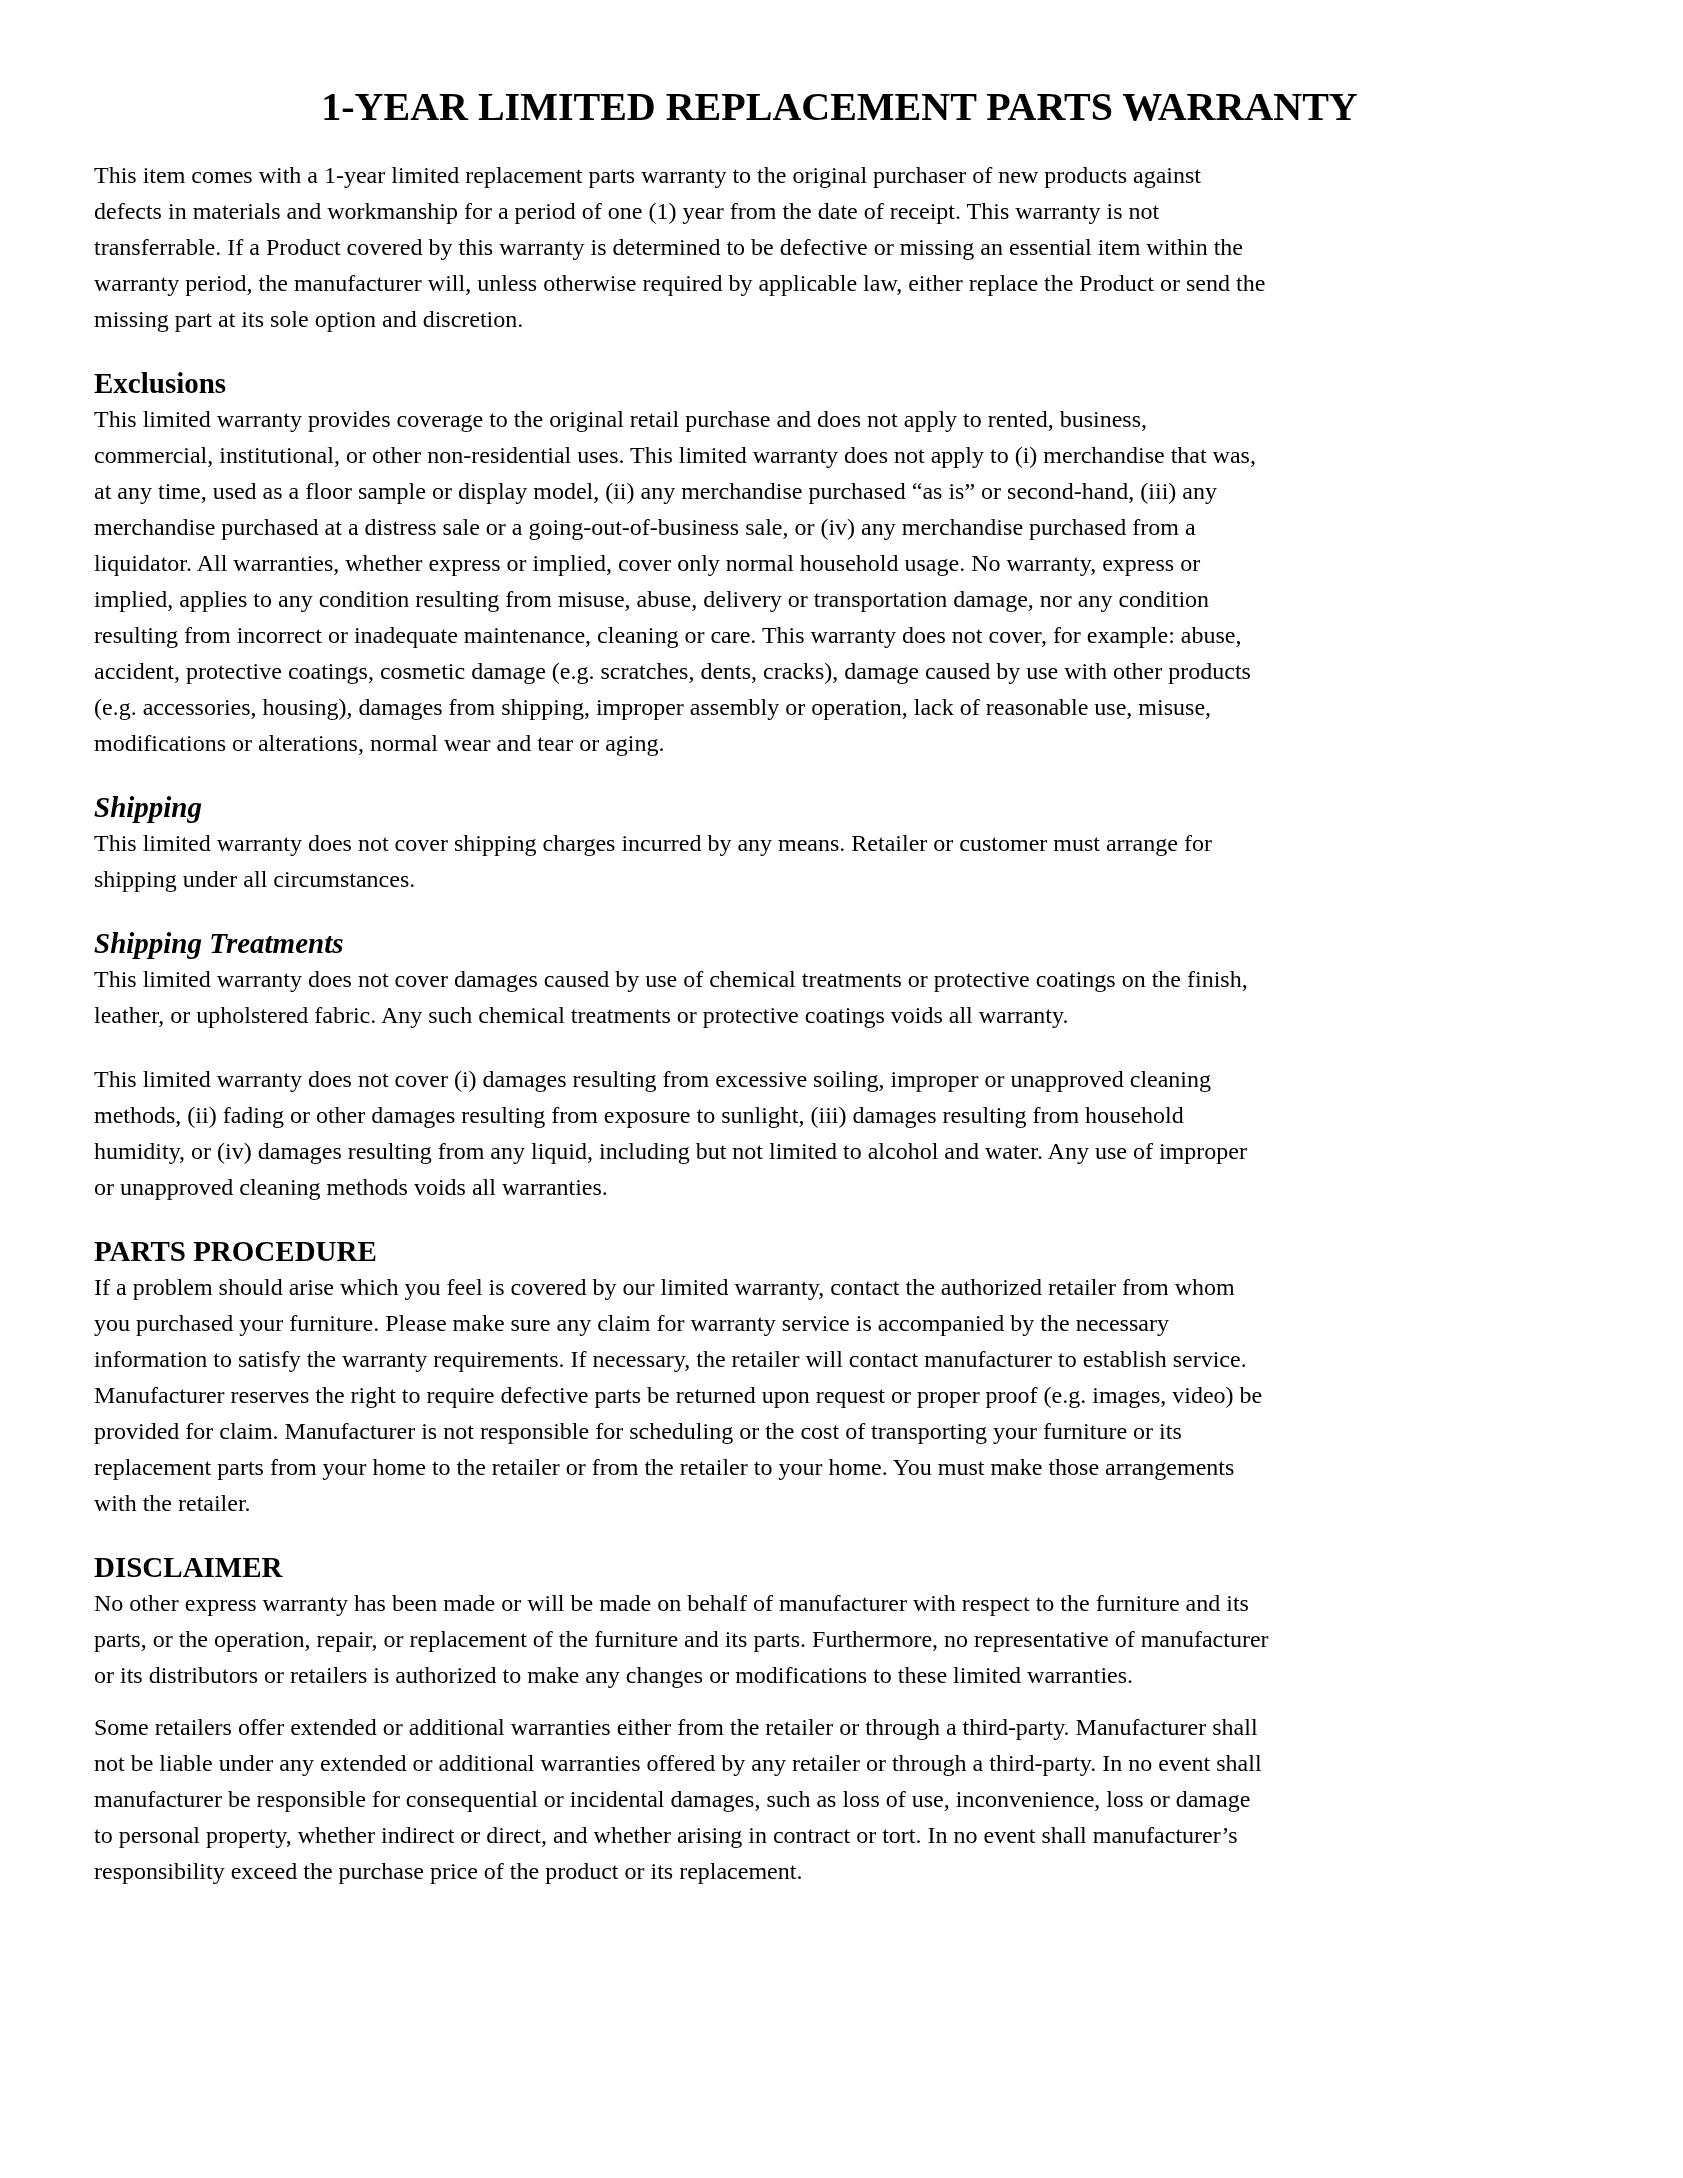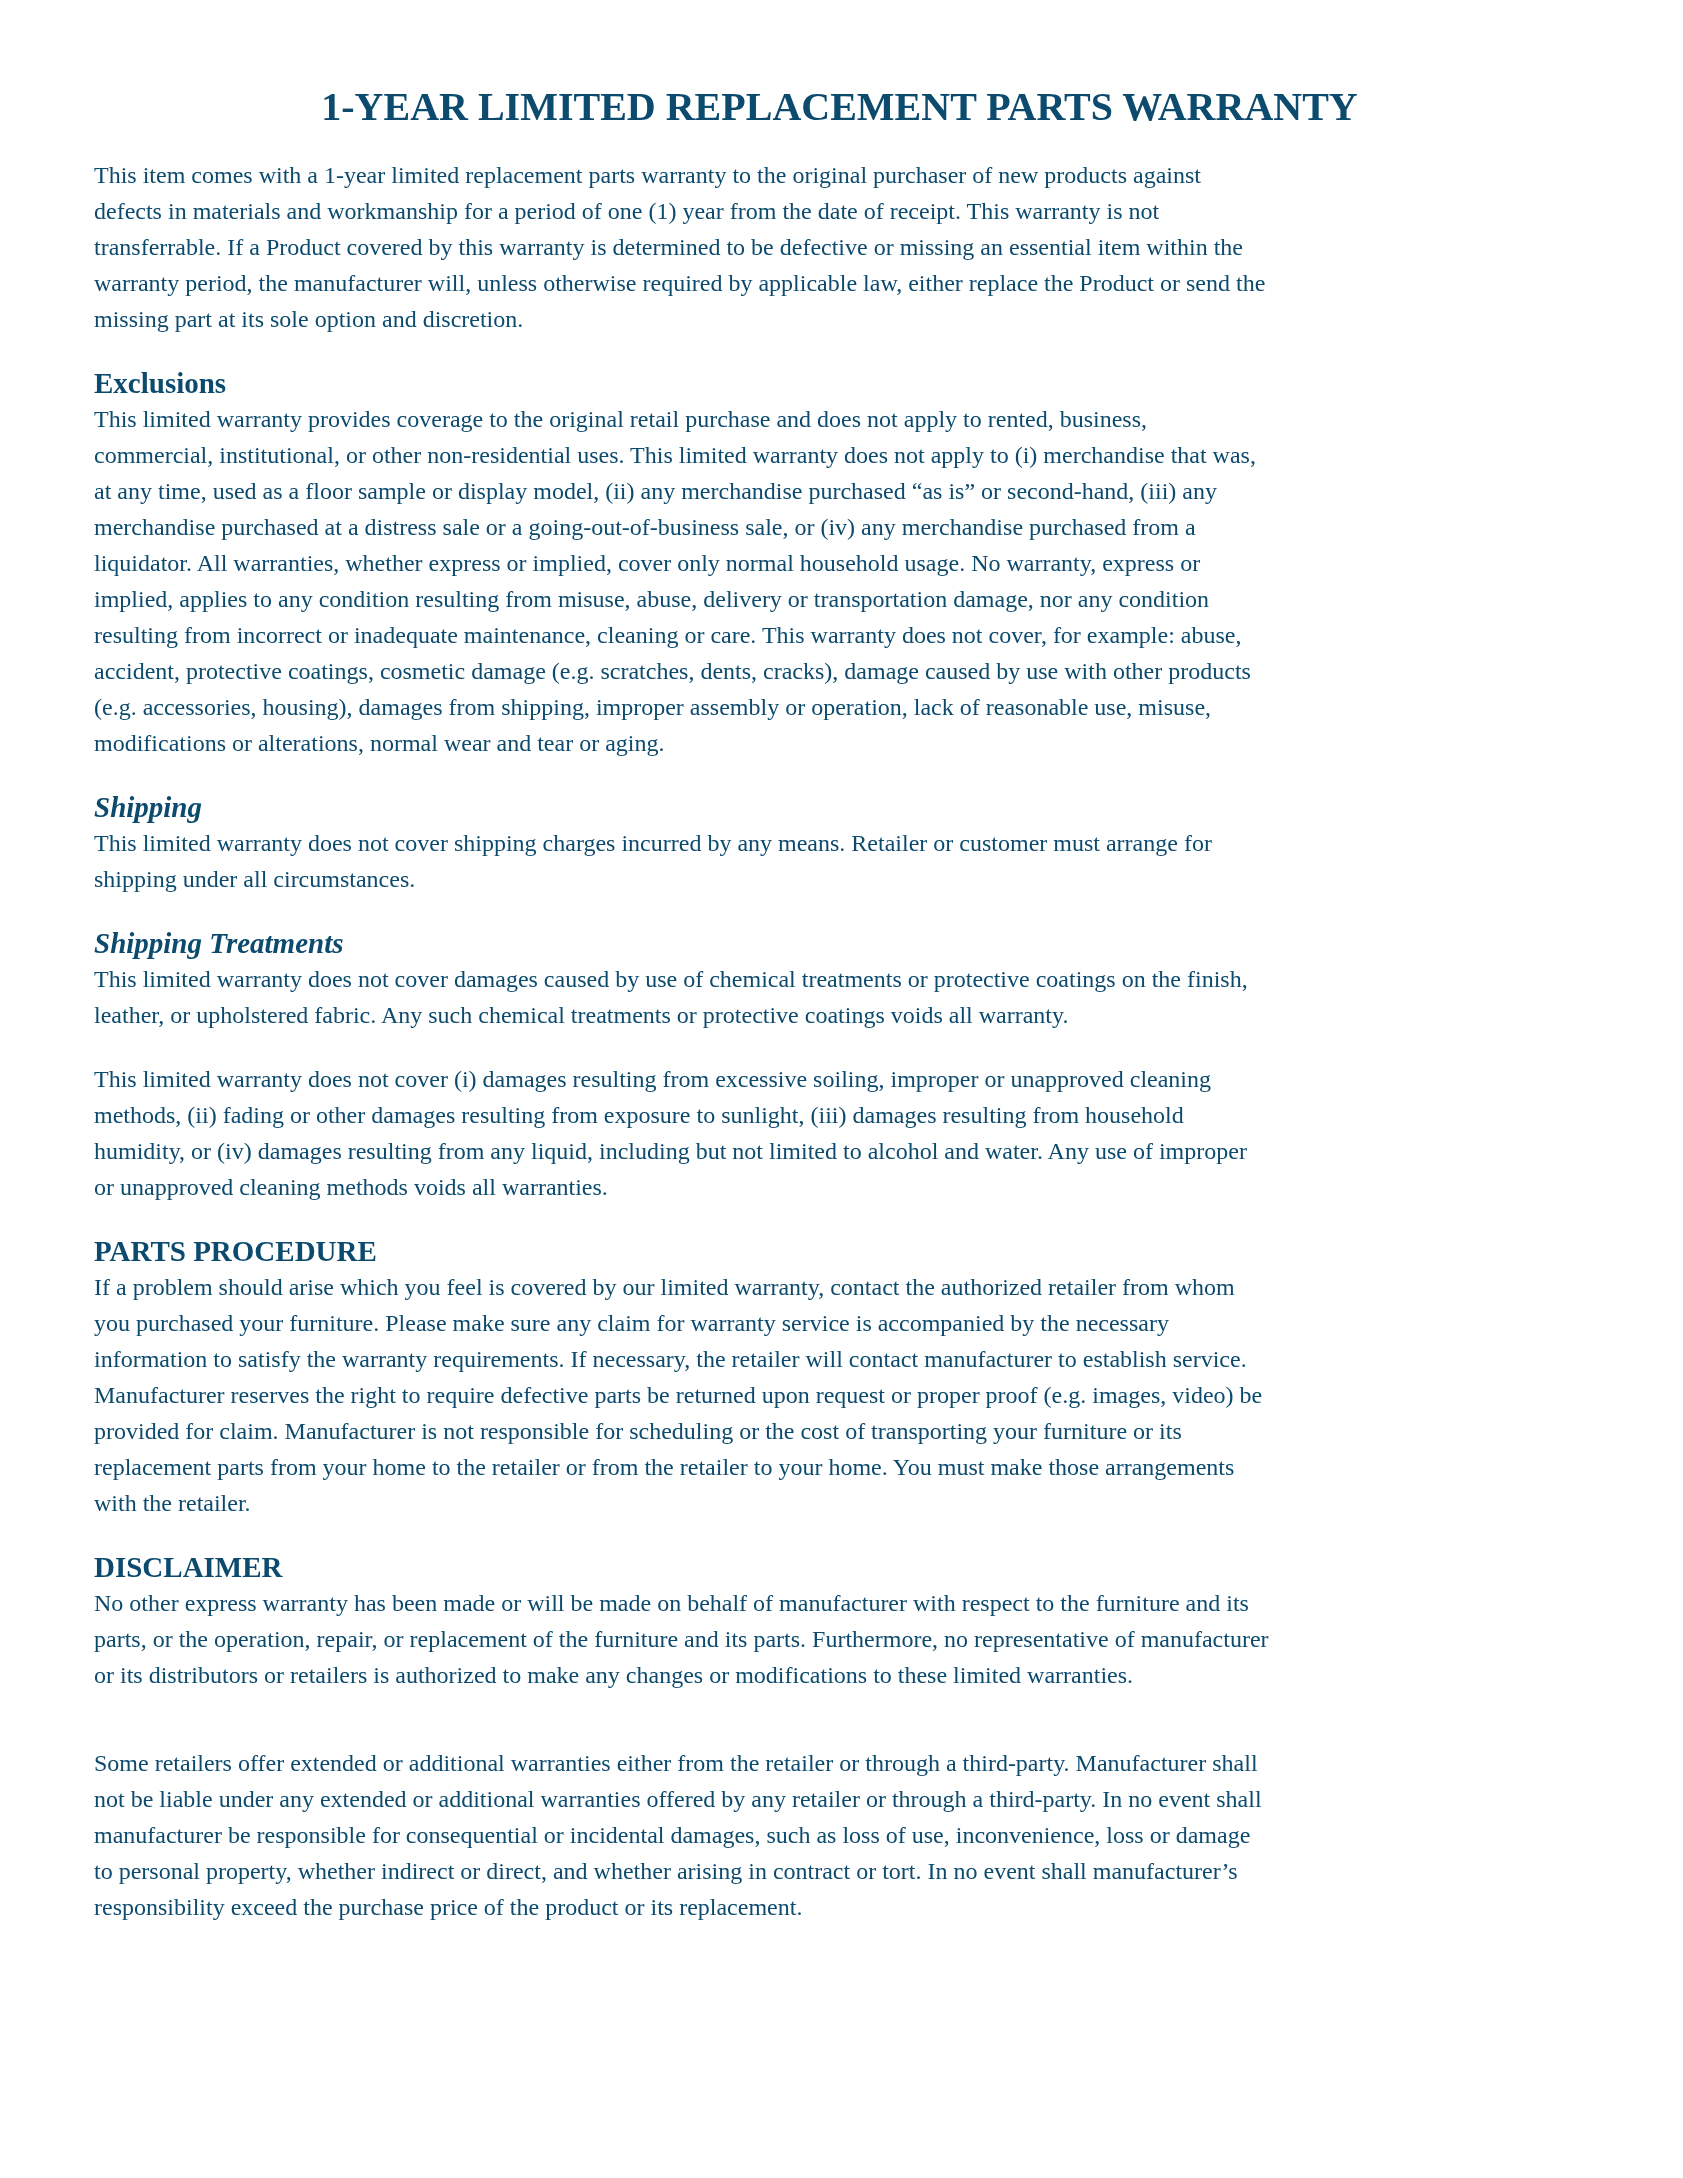--- a/index.html
+++ b/index.html
@@ -6,21 +6,21 @@
     margin: 0;
     padding: 0;
     background: #ffffff;
   }
   .page {
     position: relative;
     width: 1683px;
     height: 2178px;
     box-sizing: border-box;
     background: #ffffff;
-    color: #0c4a6e;
+    color: #000000;
     font-family: "Liberation Serif", "DejaVu Serif", serif;
     padding: 83px 98px 0 94px;
     overflow: hidden;
   }
   .doc-title {
     margin: 0;
     font-size: 40px;
     line-height: 48px;
     font-weight: bold;
     text-align: center;
@@ -42,21 +42,21 @@
     margin: 0;
     font-size: 29px;
     line-height: 36px;
     font-weight: bold;
   }
   .sec-heading.italic {
     font-weight: bold;
     font-style: italic;
   }
   .para + .para {
-    margin-top: 52px;
+    margin-top: 16px;
   }
 </style>
 </head>
 <body>
 
 <div class="page">
 
   <h1 class="doc-title">1-YEAR LIMITED REPLACEMENT PARTS WARRANTY</h1>
 
   <p class="para intro">This item comes with a 1-year limited replacement parts warranty to the original purchaser of new products against

